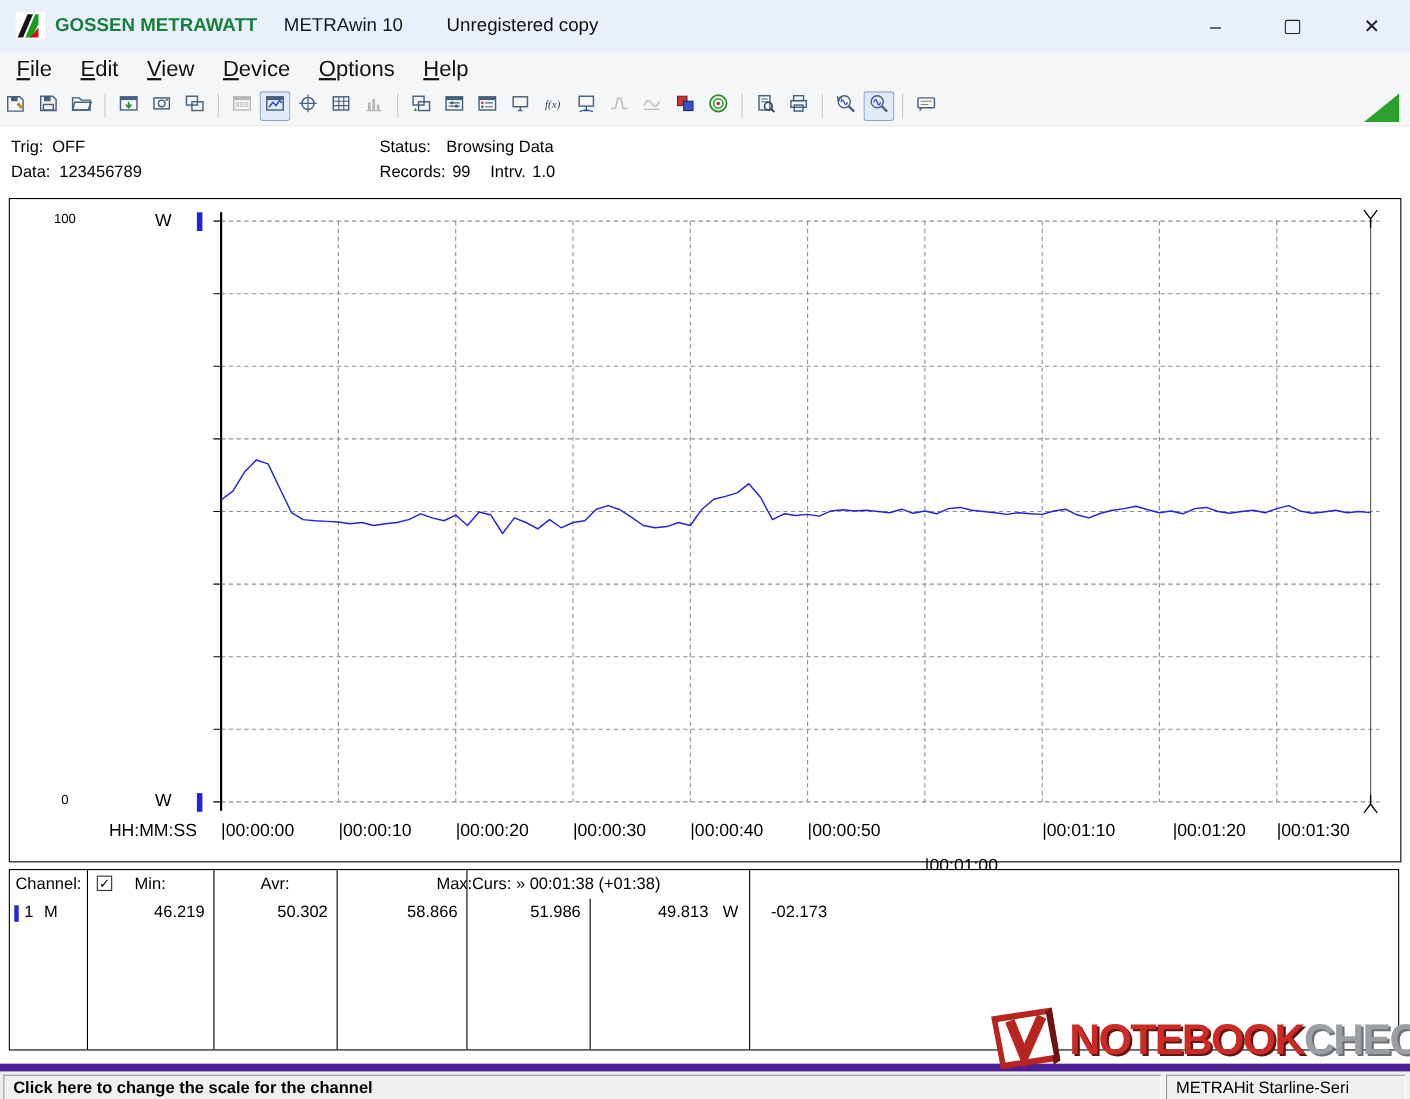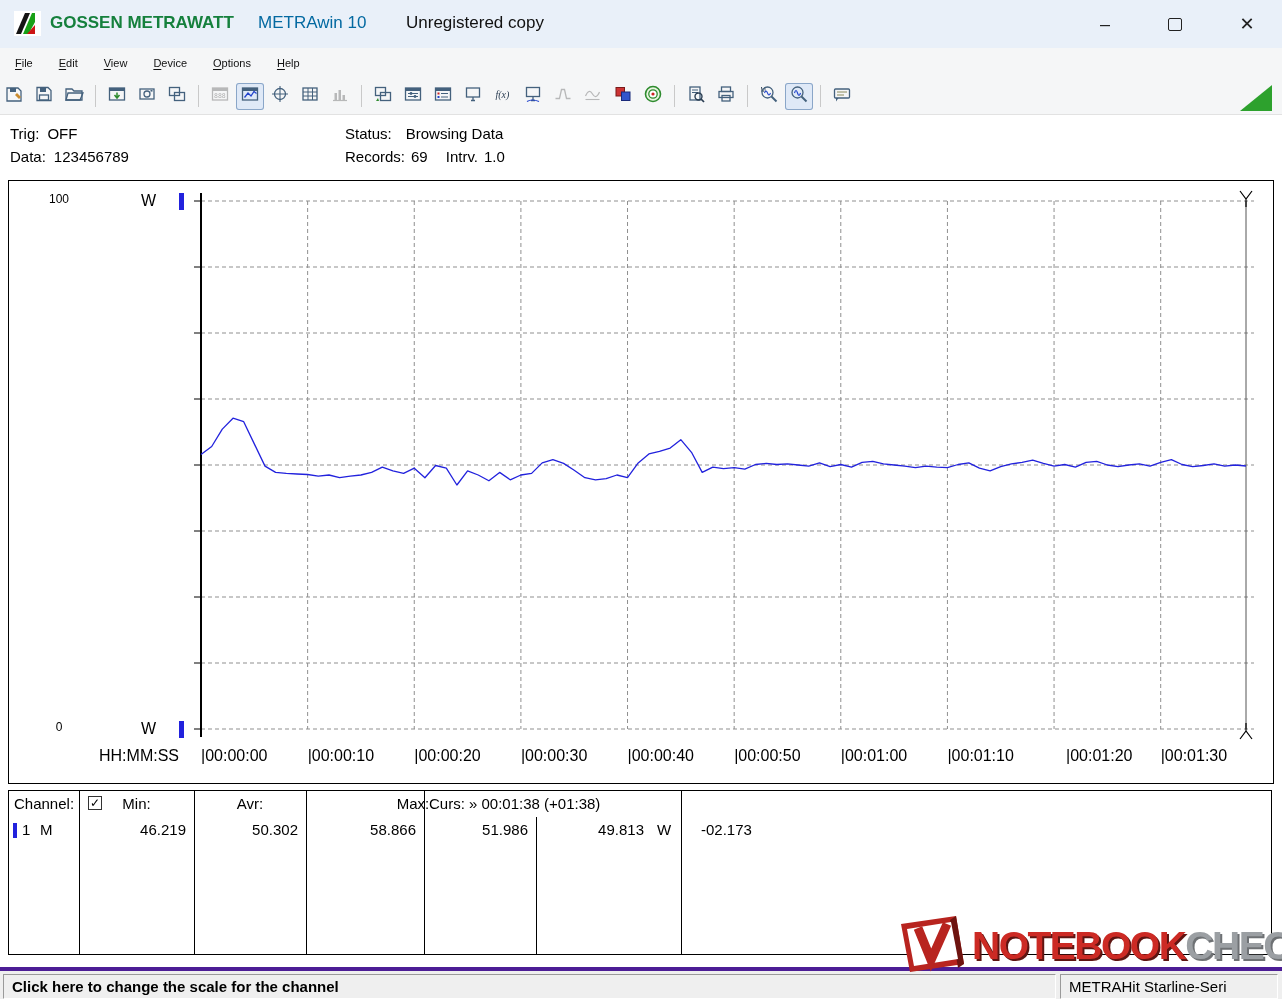--- a/index.html
+++ b/index.html
@@ -5,30 +5,30 @@
   html,body{margin:0;padding:0;}
   body{
     width:1282px;height:999px;position:relative;overflow:hidden;
     background:#ffffff;font-family:"Liberation Sans", sans-serif;color:#000;
     -webkit-font-smoothing:antialiased;
   }
   
   .titlebar{position:absolute;left:0;top:0;width:1282px;height:48px;background:#e9f0f9;}
   .logo{position:absolute;left:14px;top:11px;width:27px;height:25px;display:block;}
   .brand{position:absolute;left:50px;top:13px;font-size:17px;font-weight:600;color:#15803d;}
-  .appname{position:absolute;left:258px;top:13px;font-size:17px;color:#0369a1;}
+  .appname{position:absolute;left:258px;top:13px;font-size:17px;color:#0f172a;}
   .license{position:absolute;left:406px;top:13px;font-size:17px;color:#111;}
   .win-btn{position:absolute;top:0;width:58px;height:48px;display:flex;align-items:center;justify-content:center;font-size:18px;color:#222;cursor:default;}
   .win-btn.min{left:1076px;}
   .win-btn.max{left:1146px;}
   .win-btn.close{left:1218px;}
   .maxbox{display:inline-block;width:12px;height:11px;border:1.5px solid #222;border-radius:2px;}
   
   .menubar{position:absolute;left:0;top:48px;width:1282px;height:30px;background:#f5f6f7;display:flex;align-items:center;padding-left:2px;box-sizing:border-box;}
-  .menu-item{padding:3px 13px;font-size:11px;color:#111;}
+  .menu-item{padding:3px 13px;font-size:20px;color:#111;}
   .menu-item u{text-underline-offset:2px;}
   
   .toolbar{position:absolute;left:0;top:78px;width:1282px;height:37px;background:#f5f6f7;border-bottom:1px solid #e2e2e2;display:flex;align-items:center;padding-left:0;box-sizing:border-box;gap:2px;}
   .tbtn{width:28px;height:27px;display:flex;align-items:center;justify-content:center;border-radius:3px;flex:0 0 auto;}
   .tbtn.pressed{background:#dfe9f7;box-shadow:inset 0 0 0 1px #8aa6c8;}
   .tbtn.disabled{opacity:.4;filter:grayscale(1);}
   .tsep{width:1px;height:22px;background:#c9c9c9;margin:0 5px;flex:0 0 auto;}
   .corner-tri{position:absolute;right:10px;top:7px;width:0;height:0;border-left:32px solid transparent;border-bottom:26px solid #2da12d;}
   
   .infobar{position:absolute;left:0;top:115px;width:1282px;height:64px;background:#fff;font-size:15px;}
@@ -68,21 +68,21 @@
   .rmode{position:absolute;left:31px;top:0;}
   .rv{position:absolute;top:0;text-align:right;}
   .rv-min{left:70px;width:107px;}
   .rv-avr{left:185px;width:104px;}
   .rv-max{left:297px;width:110px;}
   .rv-ca{left:415px;width:104px;}
   .rv-cb{left:527px;width:108px;}
   .runit{position:absolute;left:648px;top:0;}
   .rdelta{position:absolute;left:692px;top:0;}
   
-  .statusbar{position:absolute;left:0;top:967px;width:1282px;height:32px;background:#efefef;border-top:4px solid #4c1d95;box-sizing:border-box;}
+  .statusbar{position:absolute;left:0;top:967px;width:1282px;height:32px;background:#efefef;border-top:7px solid #4c1d95;box-sizing:border-box;}
   .sb-field{position:absolute;top:3px;height:25px;border:1px solid;border-color:#9a9a9a #ffffff #ffffff #9a9a9a;box-sizing:border-box;padding:3px 8px 0 8px;font-size:15px;white-space:nowrap;overflow:hidden;}
   .sb-left{left:3px;width:1053px;font-weight:bold;}
   .sb-right{left:1060px;right:4px;}
   
   .watermark{position:absolute;left:898px;top:914px;width:372px;height:64px;display:flex;align-items:center;z-index:5;}
   .wm-icon{display:block;margin-right:4px;flex:0 0 auto;}
   .wm-red{font-size:39px;font-weight:bold;letter-spacing:-1.5px;color:#cc2a24;text-shadow:2px 2px 0 #5f1512;}
   .wm-gray{font-size:39px;font-weight:bold;letter-spacing:-1.5px;color:#9b9fa3;text-shadow:2px 2px 0 #6e7174;}
 </style>
 </head>
@@ -314,21 +314,21 @@
     <div class="info-row1">
       <span>Trig:</span><span class="gap8">OFF</span>
     </div>
     <div class="info-row2">
       <span>Data:</span><span class="gap8">123456789</span>
     </div>
     <div class="info-status1">
       <span>Status:</span><span class="gap14">Browsing Data</span>
     </div>
     <div class="info-status2">
-      <span>Records:</span><span class="gap6">69</span><span class="gap18">Intrv.</span><span class="gap6">1.0</span>
+      <span>Records:</span><span class="gap6">99</span><span class="gap18">Intrv.</span><span class="gap6">1.0</span>
     </div>
   </div>
 
   <section class="chart-panel">
     <svg class="plot" xmlns="http://www.w3.org/2000/svg">
         <line x1="192" y1="548" x2="1245" y2="548" stroke="#8f8f8f" stroke-dasharray="4 3" stroke-width="1"></line>
         <line x1="185" y1="548" x2="192" y2="548" stroke="#000" stroke-width="1"></line>
         <line x1="192" y1="482" x2="1245" y2="482" stroke="#8f8f8f" stroke-dasharray="4 3" stroke-width="1"></line>
         <line x1="185" y1="482" x2="192" y2="482" stroke="#000" stroke-width="1"></line>
         <line x1="192" y1="416" x2="1245" y2="416" stroke="#8f8f8f" stroke-dasharray="4 3" stroke-width="1"></line>
@@ -367,21 +367,21 @@
     <div class="yunit bottom">W</div>
     <div class="ymark bottom" style="background: rgb(34, 34, 221);"></div>
     <div class="xaxis-name">HH:MM:SS</div>
     <div class="xticks">
         <div class="xtick" style="left: 192px;">|00:00:00</div>
         <div class="xtick" style="left: 298.633px;">|00:00:10</div>
         <div class="xtick" style="left: 405.265px;">|00:00:20</div>
         <div class="xtick" style="left: 511.898px;">|00:00:30</div>
         <div class="xtick" style="left: 618.531px;">|00:00:40</div>
         <div class="xtick" style="left: 725.163px;">|00:00:50</div>
-        <div class="xtick" style="left: 831.796px;">|00:01:00</div>
+        <div class="xtick" style="left: 831.796px; margin-top: 32px;">|00:01:00</div>
         <div class="xtick" style="left: 938.429px;">|00:01:10</div>
         <div class="xtick" style="left: 1045.06px; margin-left: 12px;">|00:01:20</div>
         <div class="xtick" style="left: 1151.69px;">|00:01:30</div>
       </div>
   </section>
 
   <section class="table-panel">
     <div class="vline v1"></div>
     <div class="vline v2"></div>
     <div class="vline v3"></div>

